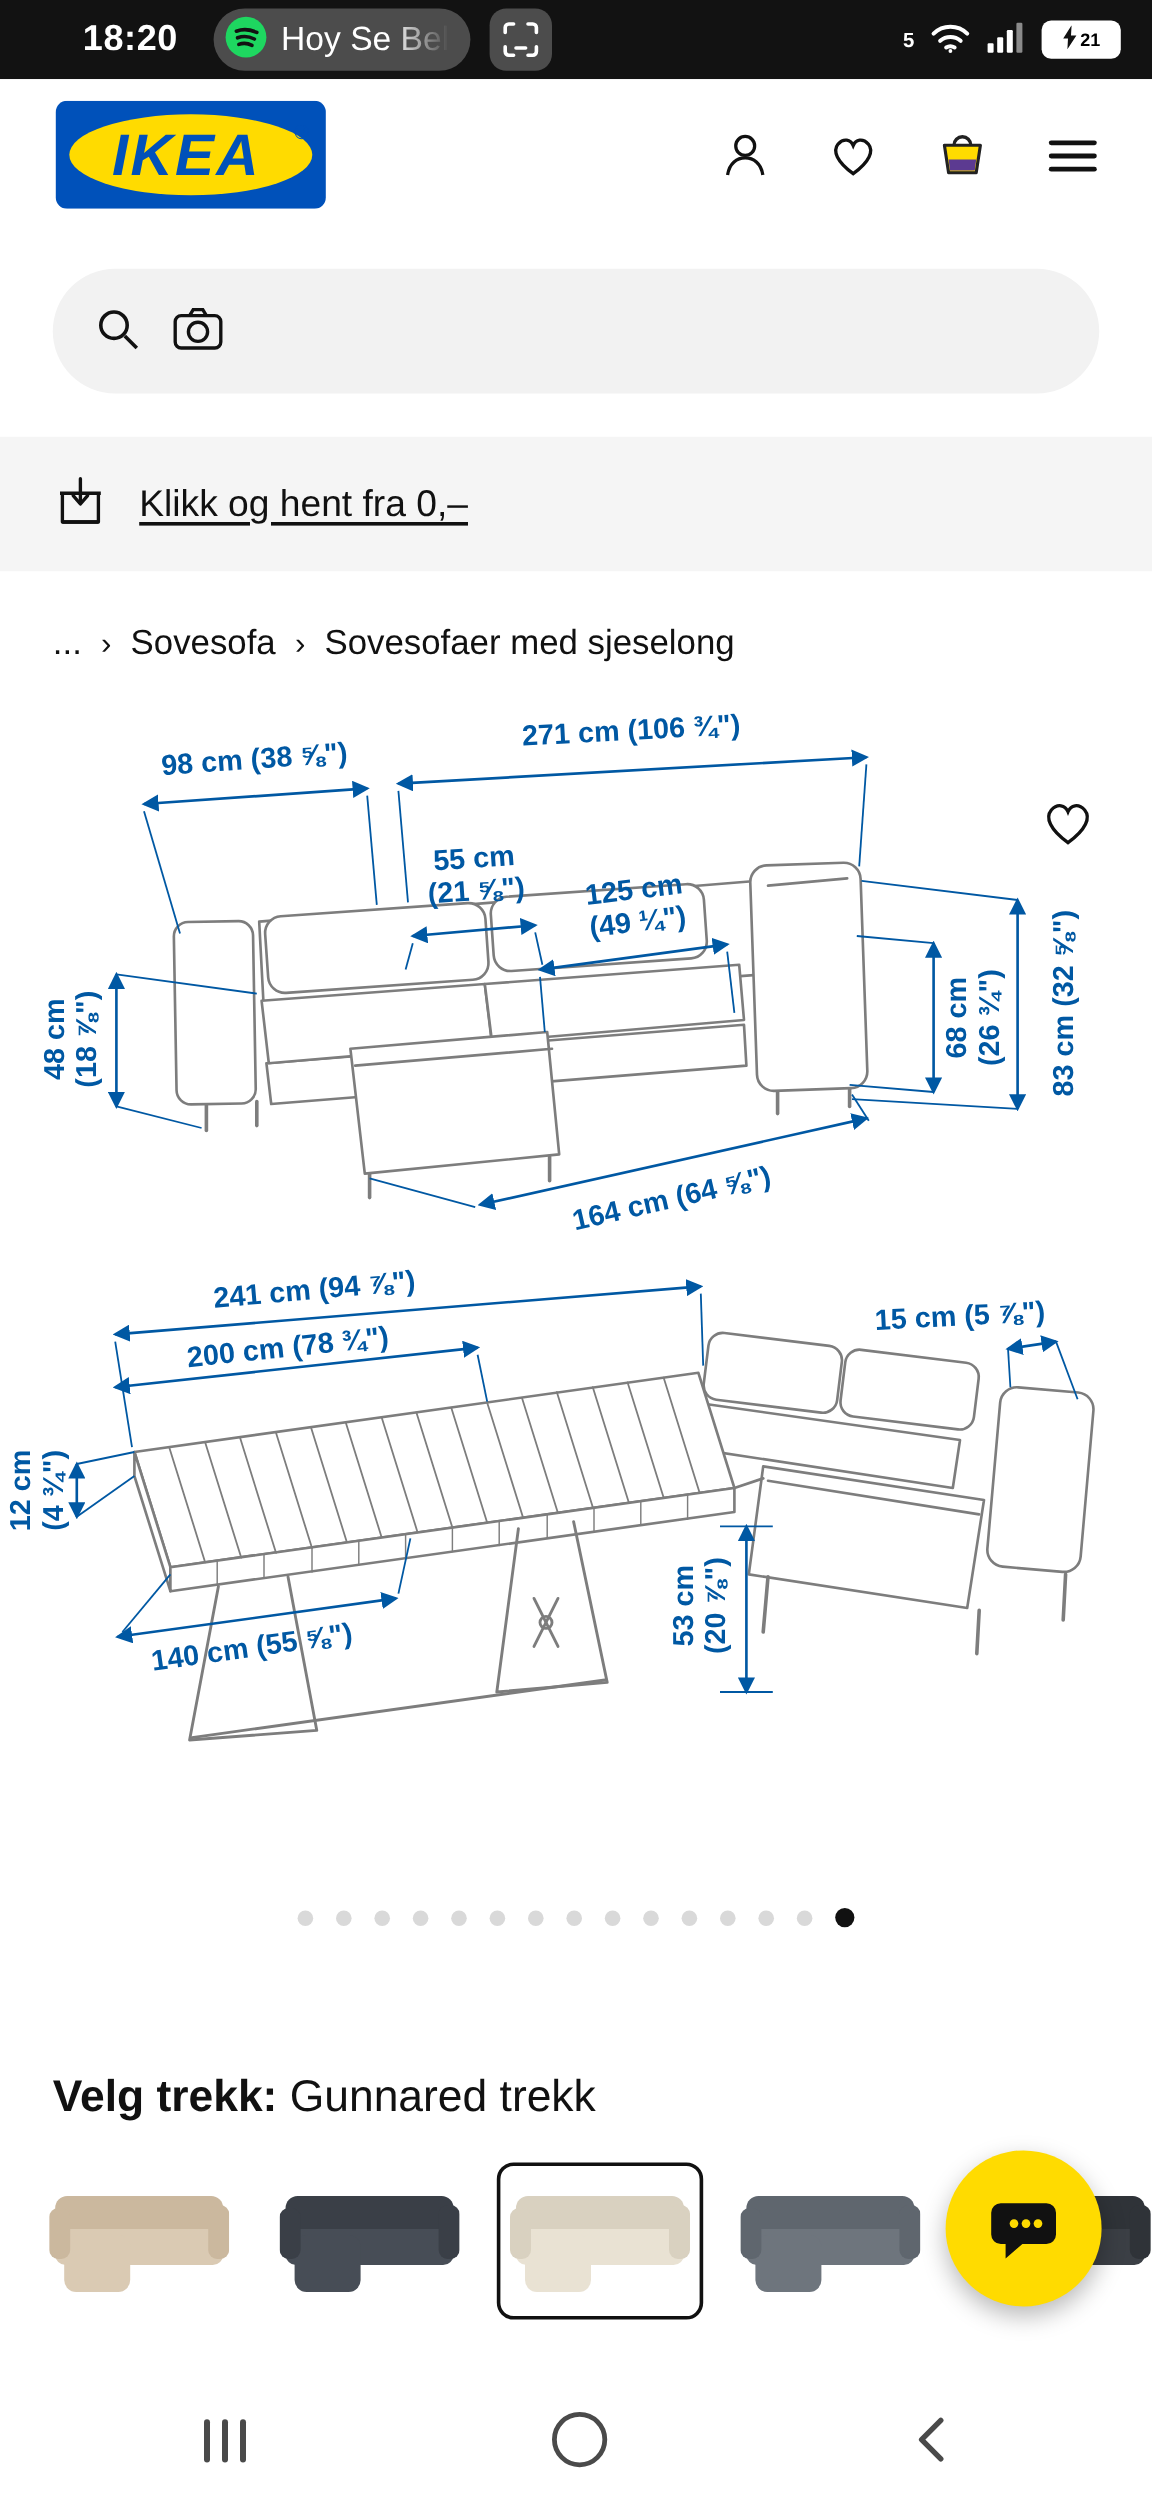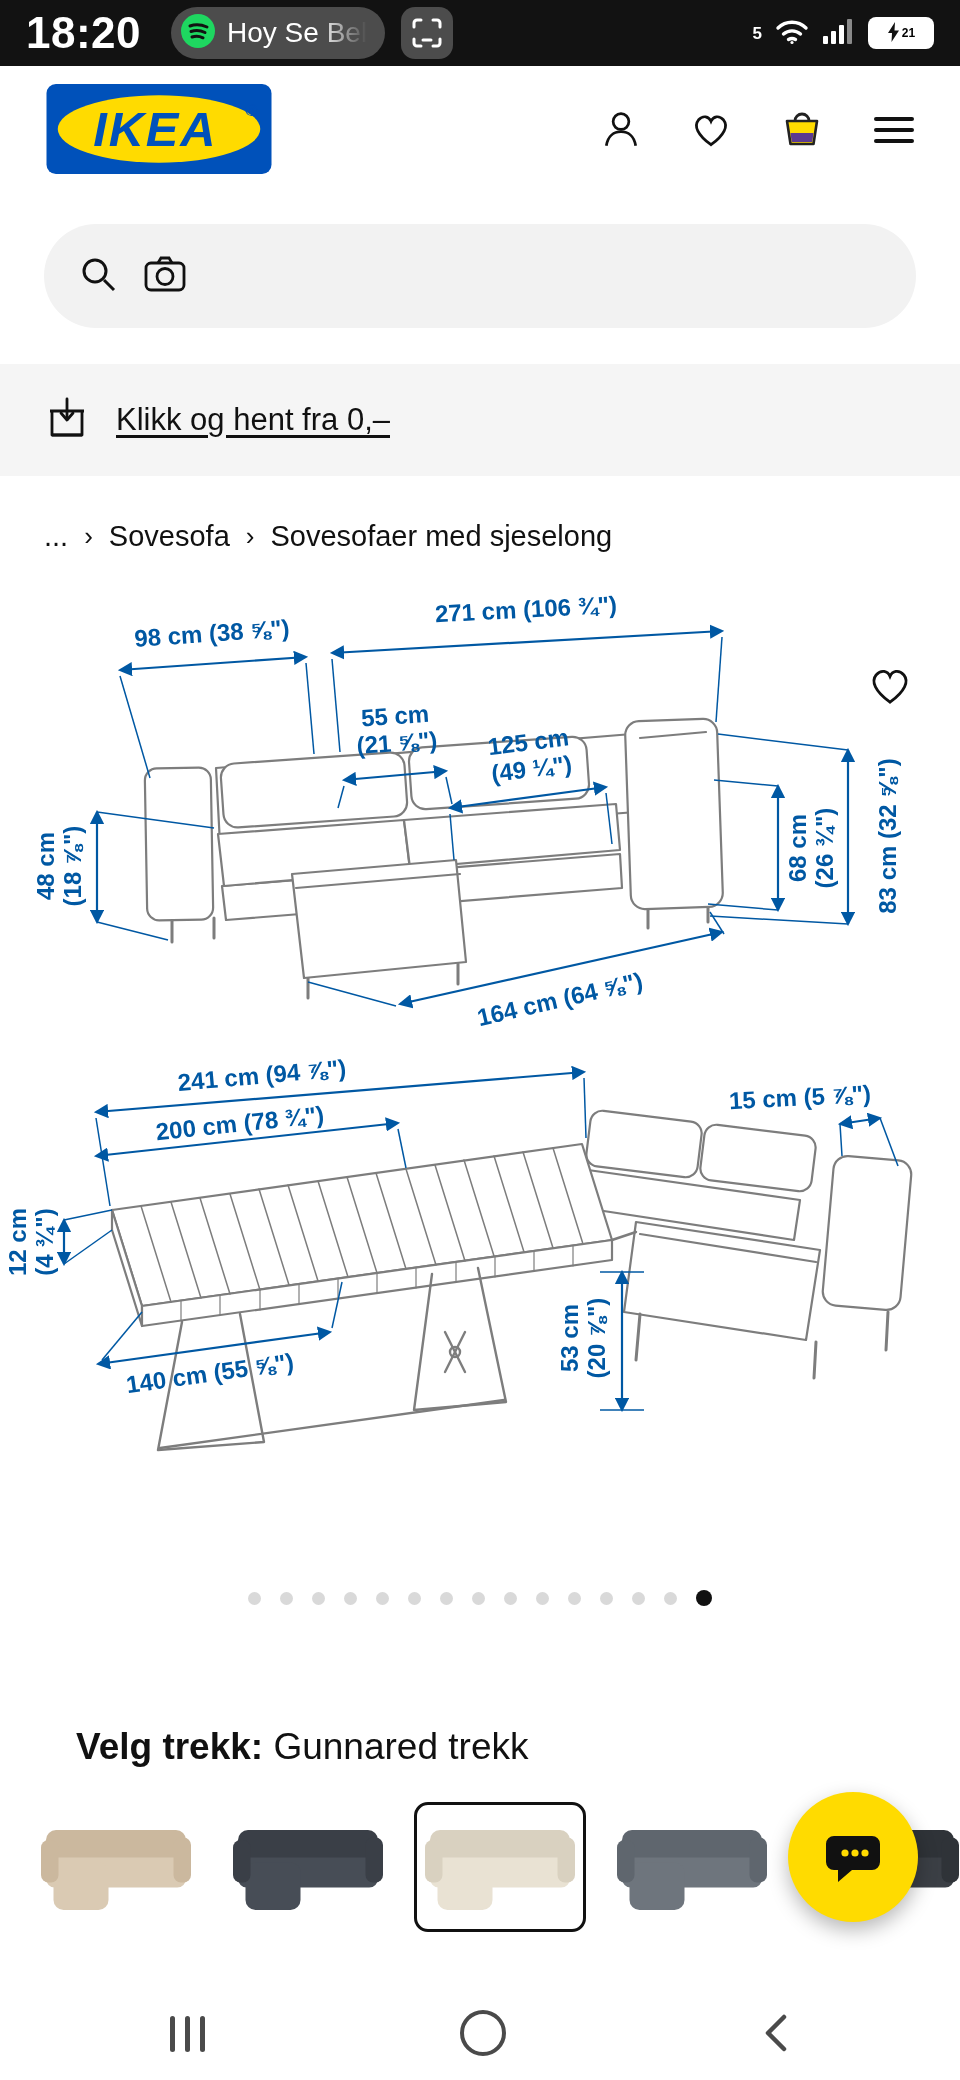--- a/index.html
+++ b/index.html
@@ -3,28 +3,28 @@
 <meta charset="utf-8">
 <style>
   * { margin:0; padding:0; box-sizing:border-box; }
   html,body { width:960px; }
   body {
     height:2080px; position:relative; background:#fff; overflow:hidden;
     font-family:"Liberation Sans","DejaVu Sans",sans-serif; color:#111;
   }
   
   .statusbar { height:66px; background:#121212; display:flex; align-items:center; padding:0 26px; gap:16px; }
-  .sb-time { color:#fff; font-size:44px; font-weight:700; letter-spacing:.5px; }
+  .sb-time { color:#fff; font-size:30px; font-weight:700; letter-spacing:.5px;margin-left:43px; }
   .sb-pill { margin-left:14px; background:#4c4c4c; border-radius:999px; height:52px; display:flex; align-items:center; gap:10px; padding:0 18px 0 8px; max-width:260px; }
   .sb-pill-text { color:#fff; font-size:28px; white-space:nowrap; overflow:hidden; max-width:160px;
     -webkit-mask-image:linear-gradient(90deg,#000 65%,transparent 100%); mask-image:linear-gradient(90deg,#000 65%,transparent 100%); }
   .sb-square { background:#4c4c4c; border-radius:14px; width:52px; height:52px; display:flex; align-items:center; justify-content:center; }
   .sb-right { margin-left:auto; display:flex; align-items:center; gap:12px; }
   .sb-wifi-label { color:#fff; font-size:17px; font-weight:700; align-self:flex-start; margin-top:8px; }
-  .battery { background:#fff; border-radius:8px; width:66px; height:32px; display:flex; align-items:center; justify-content:center; gap:2px; color:#000; font-size:12px; font-weight:700; }
+  .battery { background:#fff; border-radius:8px; width:66px; height:32px; display:flex; align-items:center; justify-content:center; gap:2px; color:#000; font-size:15px; font-weight:700; }
   
   .header { height:130px; display:flex; align-items:center; justify-content:space-between; padding:12px 44px; background:#fff; }
   .header-icons { display:flex; align-items:center; gap:48px; }
   .icon-btn { background:none; border:none; cursor:pointer; display:flex; align-items:center; justify-content:center; }
   
   .search-wrap { margin:28px 44px 0; }
   .search-bar { background:#f2f2f2; border-radius:999px; height:104px; display:flex; align-items:center; gap:24px; padding:0 34px; }
   .search-input { flex:1; border:none; background:transparent; outline:none; font-size:35px; color:#333; font-family:inherit; }
   .search-input::placeholder { color:#484848; opacity:1; }
   
@@ -39,21 +39,21 @@
   .product svg.draw { position:absolute; left:0; top:0; }
   .dim { position:absolute; color:#0058a3; font-weight:700; font-size:24px; line-height:1.12; text-align:center; white-space:nowrap; }
   .dim span { display:block; }
   .fav-btn { position:absolute; right:46px; top:92px; background:none; border:none; cursor:pointer; }
   
   .dots { margin-top:96px; display:flex; justify-content:center; align-items:center; gap:19px; height:20px; }
   .dot { width:13px; height:13px; border-radius:50%; background:#d9d9d9; display:inline-block; }
   .dot.active { background:#111; width:16px; height:16px; }
   
   .options { margin-top:118px; padding:0 44px; font-size:37px; }
-  .options b { font-weight:700;margin-left:32px; }
+  .options b { font-weight:700; }
   .swatch-row { margin-top:34px; padding:0 30px; display:flex; align-items:center; gap:20px; }
   .swatch { border:3px solid transparent; padding:10px 8px; border-radius:14px; cursor:pointer; flex:0 0 auto; }
   .swatch.selected { border-color:#111; }
   
   .chat-fab { position:absolute; right:42px; top:1792px; width:130px; height:130px; border-radius:50%; background:#ffdb00; border:none; display:flex; align-items:center; justify-content:center; box-shadow:0 8px 20px rgba(0,0,0,.28); cursor:pointer; z-index:5; }
   
   .bottomnav { position:absolute; left:0; bottom:0; width:960px; height:92px; background:#fff; display:flex; align-items:center; justify-content:space-between; padding:0 170px; }
   .nav-btn { background:none; border:none; cursor:pointer; display:flex; align-items:center; justify-content:center; }
   .recents-bars { display:flex; gap:10px; }
   .recents-bars i { display:block; width:5px; height:36px; background:#4a4a4a; border-radius:3px; }

